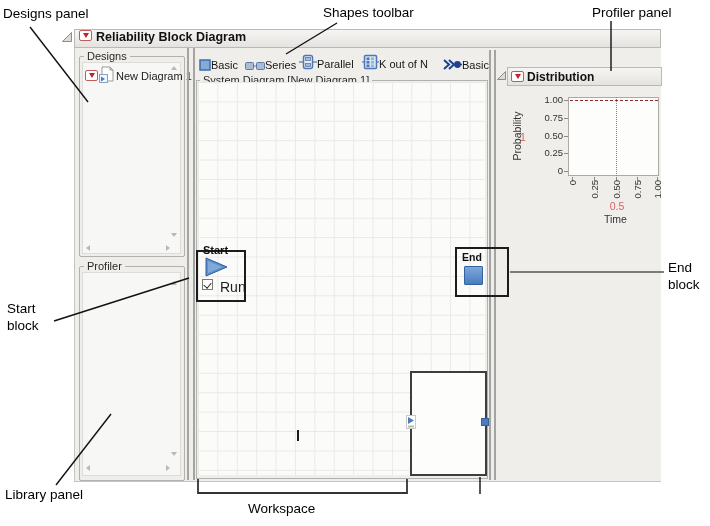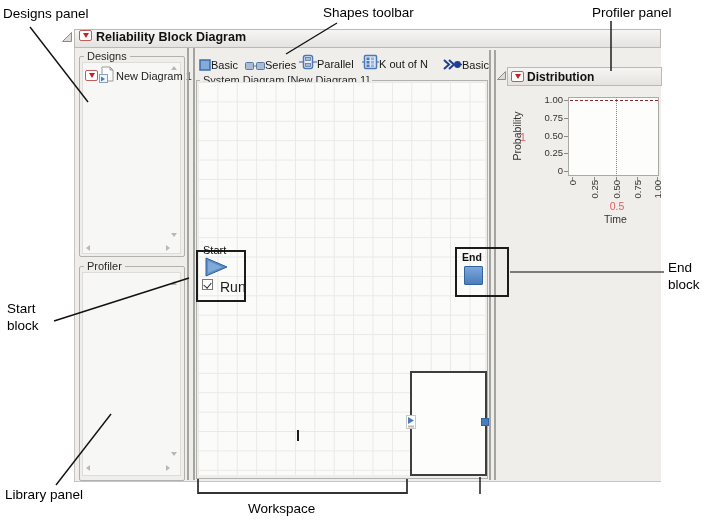--- a/index.html
+++ b/index.html
@@ -168,21 +168,21 @@
   <div class="grpbox" style="left:196px;top:80px;width:290px;height:397px;border-radius:0"></div>
   <span class="grplabel" style="left:200px;top:74px">System Diagram [New Diagram 1]</span>
   <div class="workspace" style="left:198px;top:82px;width:287px;height:393px"></div>
 
   <div class="abs" style="left:297px;top:430px;width:2px;height:11px;background:#1c1c1c"></div>
 
   <div class="vbar" style="left:489px;top:50px;height:430px"></div>
   <div class="vbar" style="left:494px;top:50px;height:430px"></div>
 
   <div class="callout-rect" style="left:196px;top:250px;width:50px;height:52px"></div>
-  <span class="abs" style="left:203px;top:244px;font-size:11px;font-weight:normal;color:#111">Start</span>
+  <span class="abs" style="left:203px;top:244px;font-size:11px;font-weight:bold;color:#111">Start</span>
   <div class="abs" style="left:205px;top:257px">
     <svg width="23" height="20">
         <polygon points="1,1 22,10 1,19" fill="#5e90cc" stroke="#2e5e9e" stroke-width="1"></polygon>
       <polygon points="3,4 17,10 3,16" fill="#82aad8"></polygon>
       </svg>
   </div>
   <span class="checkbox" style="left:202px;top:279px">
       <span class="checkmark"></span>
     </span>
   <span class="abs" style="left:220px;top:279px;font-size:14px;color:#1c1c1c">Run</span>

